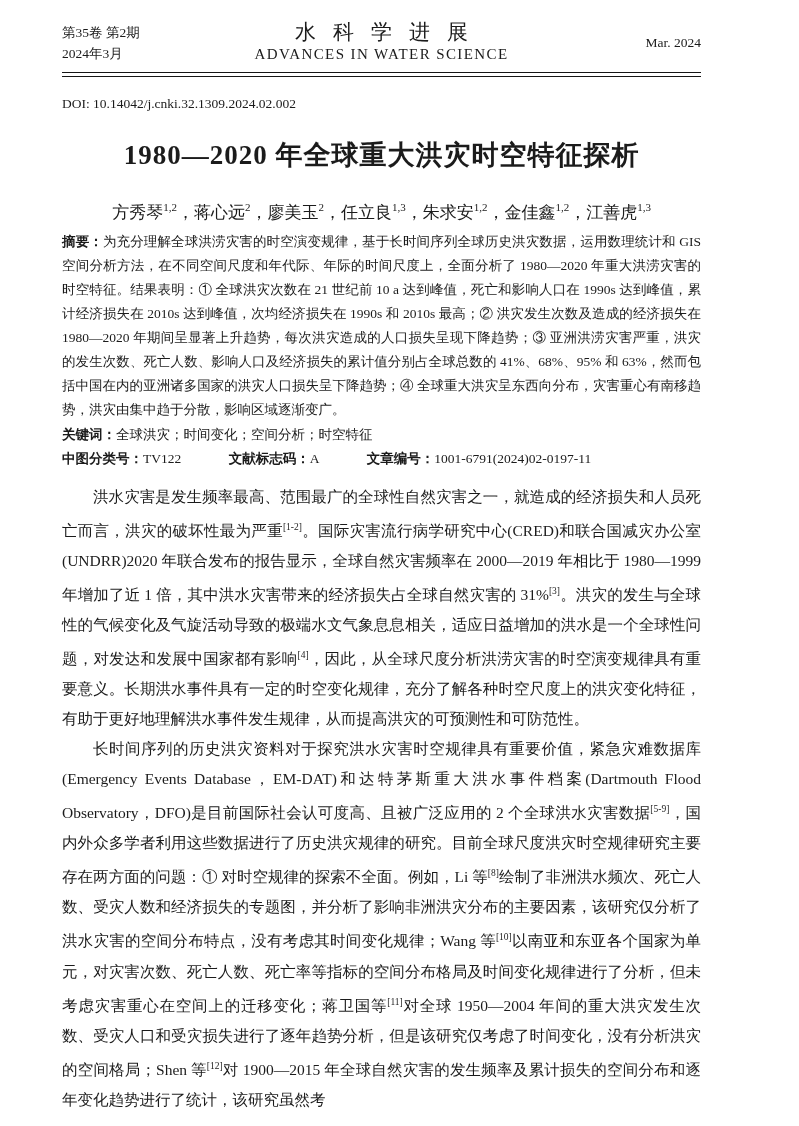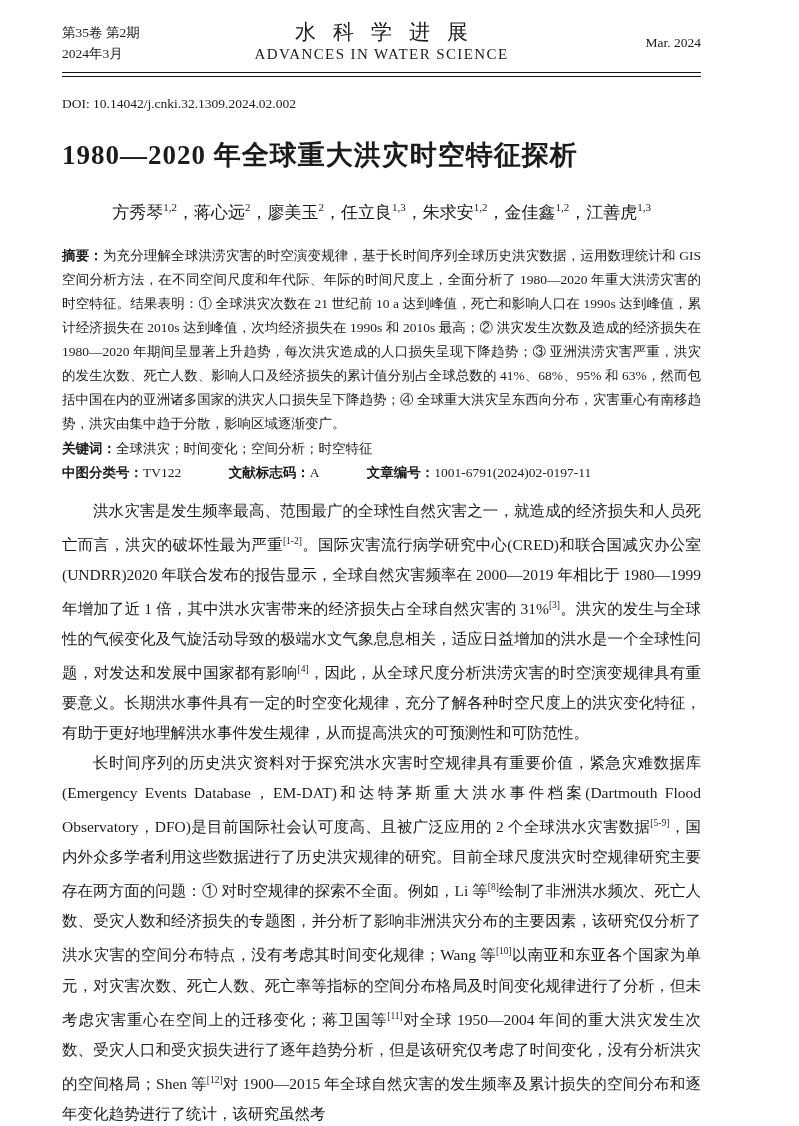--- a/index.html
+++ b/index.html
@@ -11,26 +11,26 @@
   }
   
   .jheader { display:grid; grid-template-columns:1fr auto 1fr; align-items:center; }
   .jheader .left  { font-size:13.5px; line-height:21px; text-align:left; }
   .jheader .right { font-size:13.5px; line-height:21px; text-align:right; }
   .jtitle-cn { font-size:21px; letter-spacing:17px; margin-right:-17px; text-align:center; line-height:24px; }
   .jtitle-en { font-size:15px; letter-spacing:1.4px; text-align:right; line-height:21px; font-family:"Liberation Serif","DejaVu Serif",serif; }
   .double-rule { margin-top:7px; height:3px; border-top:1.7px solid #151515; border-bottom:1px solid #151515; }
   .doi-line { margin-top:17px; font-size:13.5px; line-height:20px; }
   
-  .article-title { margin-top:23px; text-align:left; font-size:27px; font-weight:700; line-height:36px; letter-spacing:1px; }
+  .article-title { margin-top:23px; text-align:center; font-size:27px; font-weight:700; line-height:36px; letter-spacing:1px; }
   .authors { margin-top:21px; text-align:center; font-size:17px; line-height:26px; }
   .authors sup { font-size:11px; }
   .affils { margin-top:13px; text-align:center; font-size:12.5px; line-height:25px; }
   
-  .abstract-block { margin-top:18px; font-size:13.5px; line-height:24px; text-align:justify; }
+  .abstract-block { margin-top:4px; font-size:13.5px; line-height:24px; text-align:justify; }
   .blabel { font-weight:700; font-family:"Liberation Sans","DejaVu Sans",sans-serif; }
   .kw-line { margin-top:1px; font-size:13.5px; line-height:24px; }
   .clc-line { font-size:13.5px; line-height:24px; }
   .clc-line .gap { display:inline-block; width:44px; }
   
   .body-text { margin-top:11px; font-size:15.5px; line-height:30px; text-align:justify; }
   .body-text p { margin:0; text-indent:2em; }
   .body-text sup { font-size:9.5px; }
 </style>
 </head>

